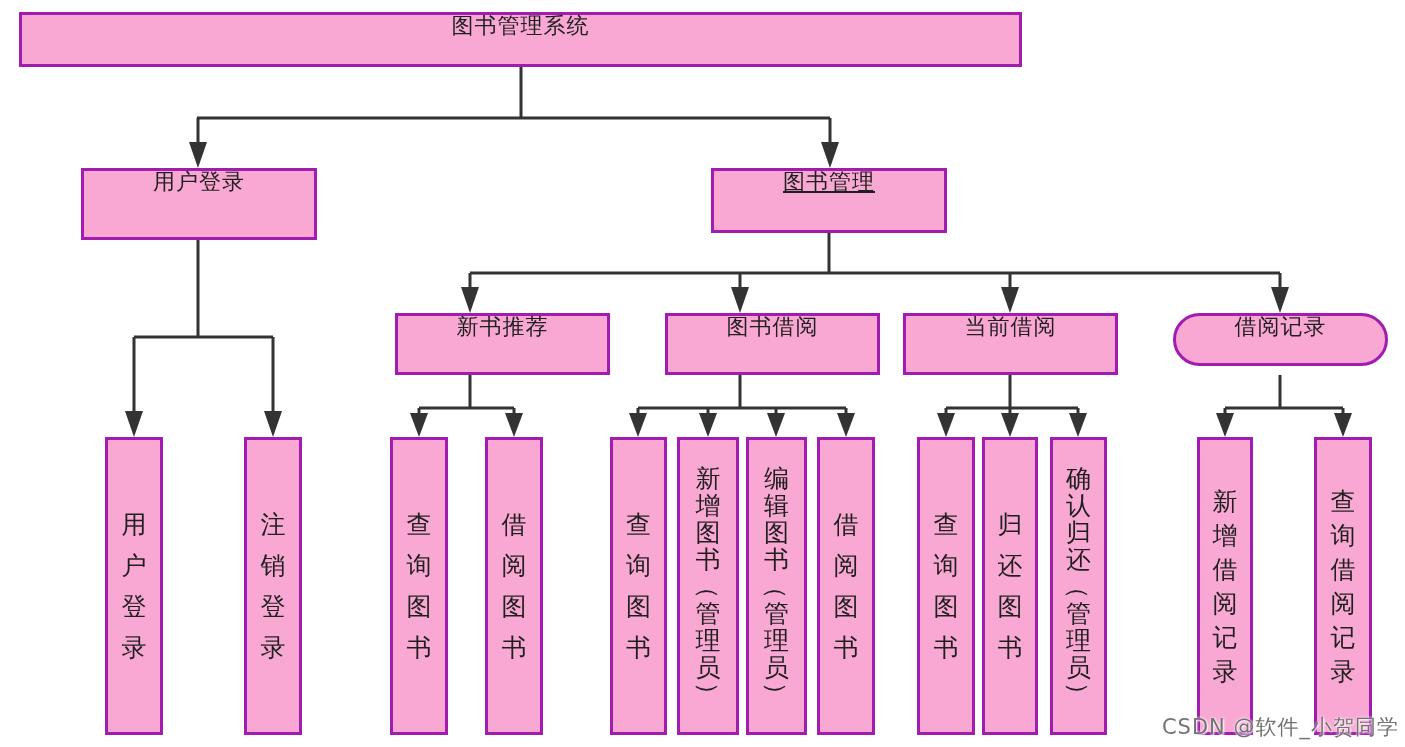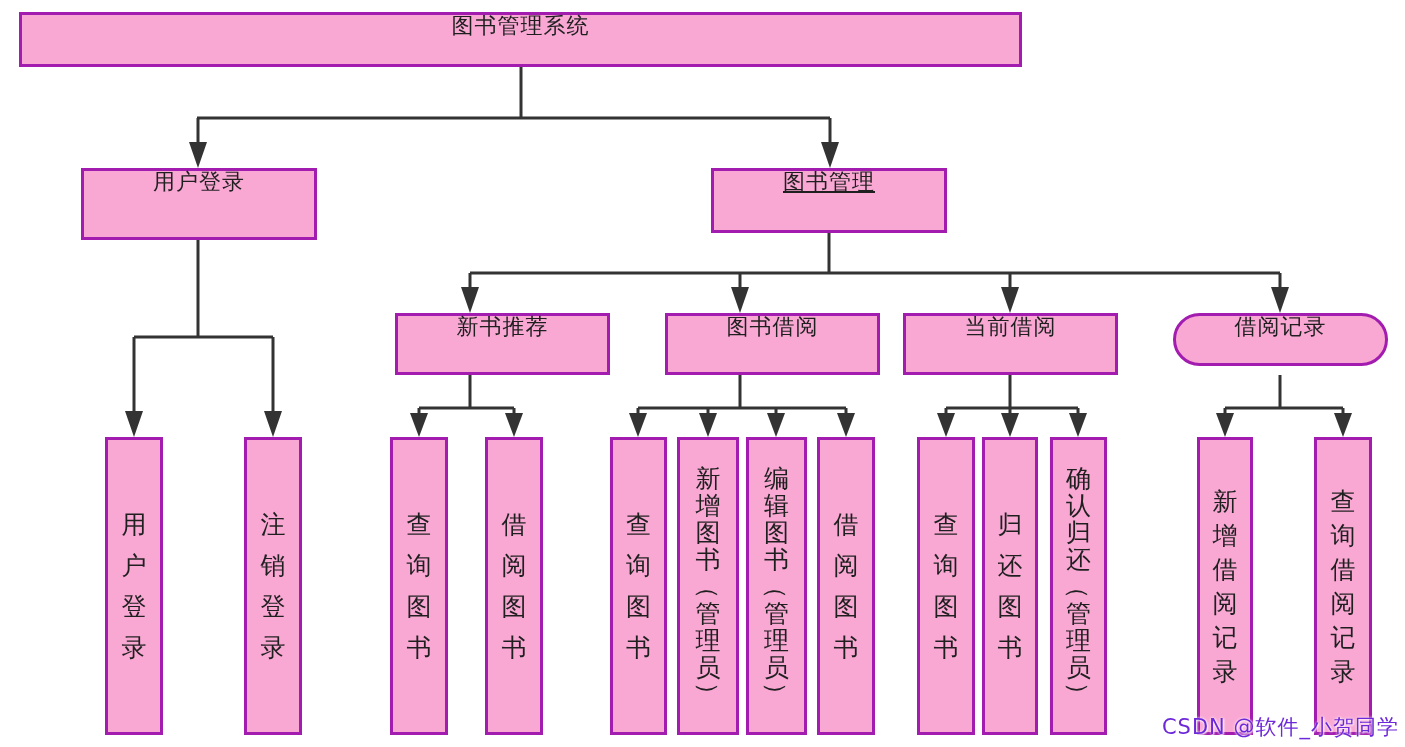--- a/index.html
+++ b/index.html
@@ -29,21 +29,21 @@
     display:flex;flex-direction:column;
     align-items:center;justify-content:center;
     font-size:25px;line-height:1;
   }
   .vtext span{display:block;line-height:1;}
   .vtext span.rot{transform:rotate(90deg);}
   #watermark{
     position:absolute;
     right:6px;bottom:6px;
     font-size:21px;
-    color:#6d28d9;
+    color:#737373;
     letter-spacing:1px;
     white-space:nowrap;
     text-shadow:0 0 3px #ffffff,1px 1px 2px #ffffff;
   }
 </style>
 </head>
 <body>
 
 <div id="stage">
 

